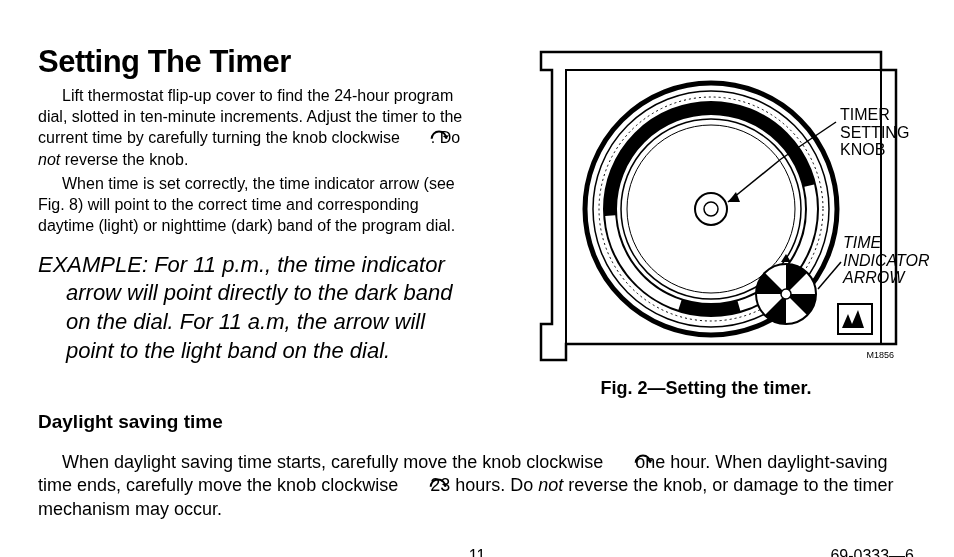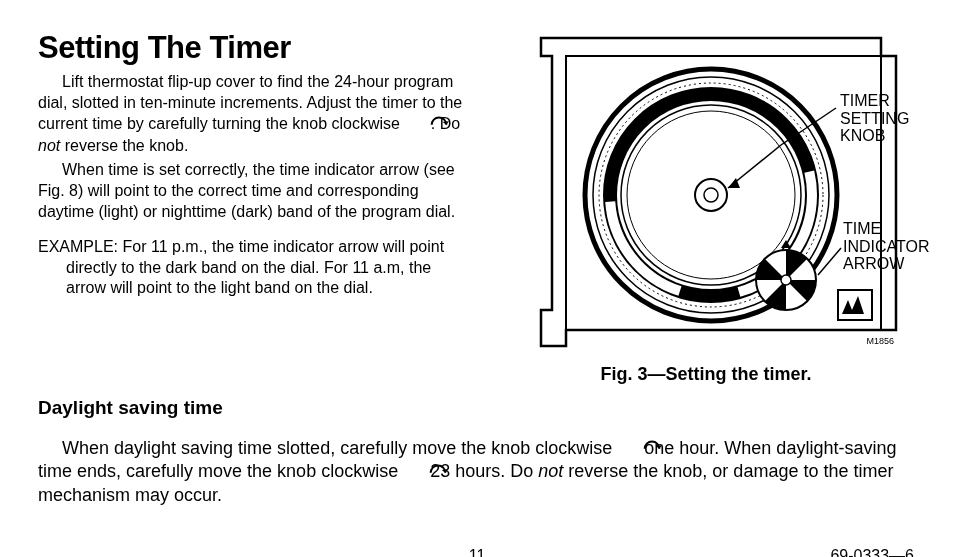--- a/index.html
+++ b/index.html
@@ -7,21 +7,21 @@
     margin: 0;
     padding: 0;
     width: 954px;
     height: 557px;
     font-family: Arial, Helvetica, sans-serif;
     color: #000;
     background: #fff;
     position: relative;
   }
   .page {
-    padding: 30px 38px 0 38px;
+    padding: 44px 38px 0 38px;
     position: relative;
     height: 100%;
   }
   .top-row {
     display: flex;
     gap: 28px;
     align-items: flex-start;
   }
   .text-col {
     flex: 1;
@@ -35,25 +35,26 @@
   }
   .para {
     font-size: 16px;
     line-height: 1.3;
     margin: 0 0 4px 0;
     text-indent: 24px;
   }
   .no-indent { text-indent: 0; }
   .ital { font-style: italic; }
   .example {
-    font-size: 16px;
+    font-size: 22px;
     line-height: 1.3;
     margin: 14px 0 12px 0;
     padding-left: 28px;
     text-indent: -28px;
+    font-style: italic;
   }
   .figure-col {
     width: 420px;
     flex: 0 0 auto;
   }
   .figure-wrap { position: relative; }
   .figcap {
     font-size: 18px;
     font-weight: 700;
     text-align: center;
@@ -159,31 +160,31 @@
 
           <rect x="342" y="260" width="34" height="30" fill="#fff" stroke="#000" stroke-width="2"></rect>
           <path d="M346 284 L352 270 L356 280 L362 266 L368 284 Z" fill="#000"></path>
 
           <text x="398" y="314" text-anchor="end" font-size="9">M1856</text>
         </svg>
         
         <div style="position:absolute; left:344px; top:62px; width:70px;" class="label-txt">
           <span>TIMER SETTING KNOB</span>
         </div>
-        <div style="position:absolute; left:347px; top:190px; width:70px;" class="label-txt">
+        <div style="position:absolute; left:347px; top:190px; width:70px;font-style:italic;" class="label-txt">
           <span>TIME INDICATOR ARROW</span>
         </div>
       </div>
-      <div class="figcap">Fig. 3—Setting the timer.</div>
+      <div class="figcap">Fig. 2—Setting the timer.</div>
     </div>
   </div>
 
   <h2 class="sub">Daylight saving time</h2>
   <p class="wide-para no-indent" style="text-indent:24px;">
-    <span>When daylight saving time slotted, carefully move the knob clockwise </span>
+    <span>When daylight saving time starts, carefully move the knob clockwise </span>
     <span class="cw-arc">
       <svg viewBox="0 0 24 24" width="22" height="22">
         <path d="M4 14 A8 8 0 1 1 20 14" fill="none" stroke="#000" stroke-width="2.2"></path>
         <polygon points="20,14 16,11 23,10" fill="#000"></polygon>
       </svg>
     </span>
     <span> one hour. When daylight-saving time ends, carefully move the knob clockwise </span>
     <span class="cw-arc">
       <svg viewBox="0 0 24 24" width="22" height="22">
         <path d="M4 14 A8 8 0 1 1 20 14" fill="none" stroke="#000" stroke-width="2.2"></path>

